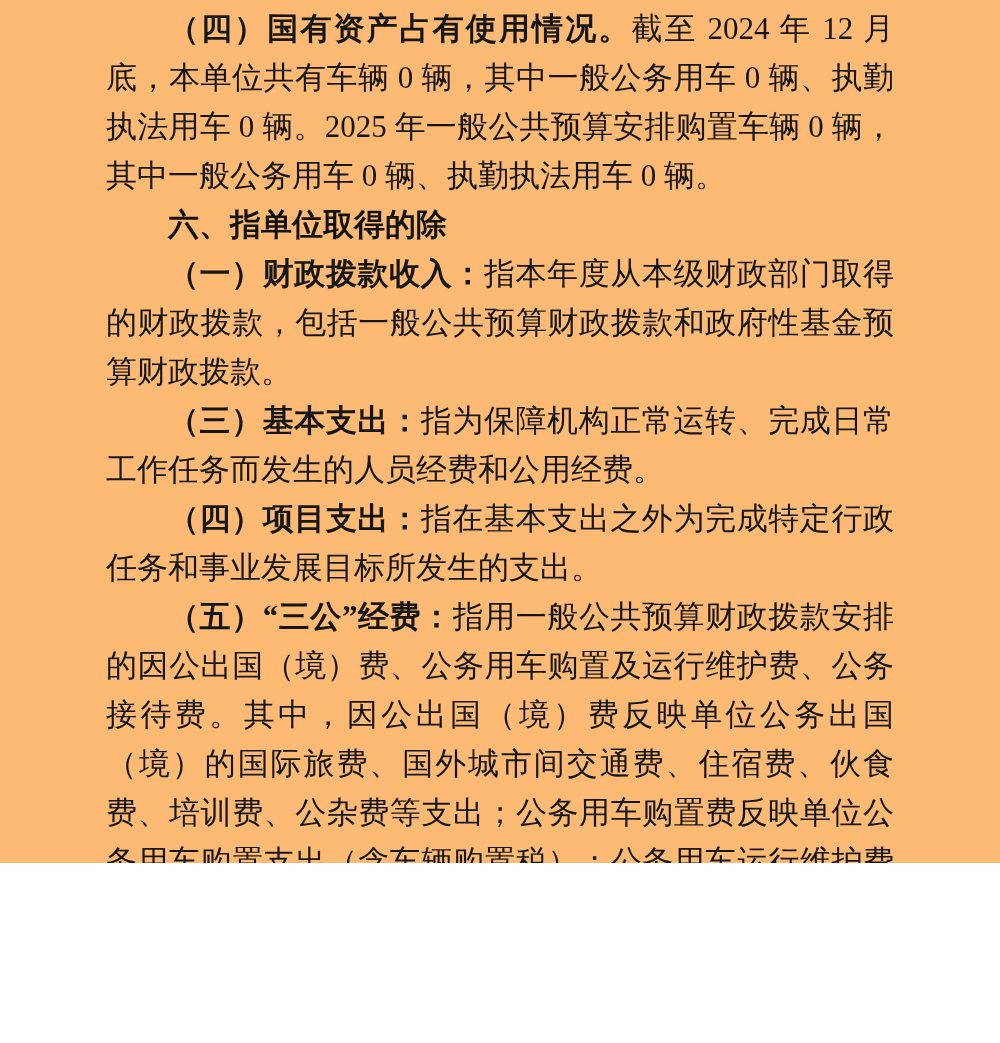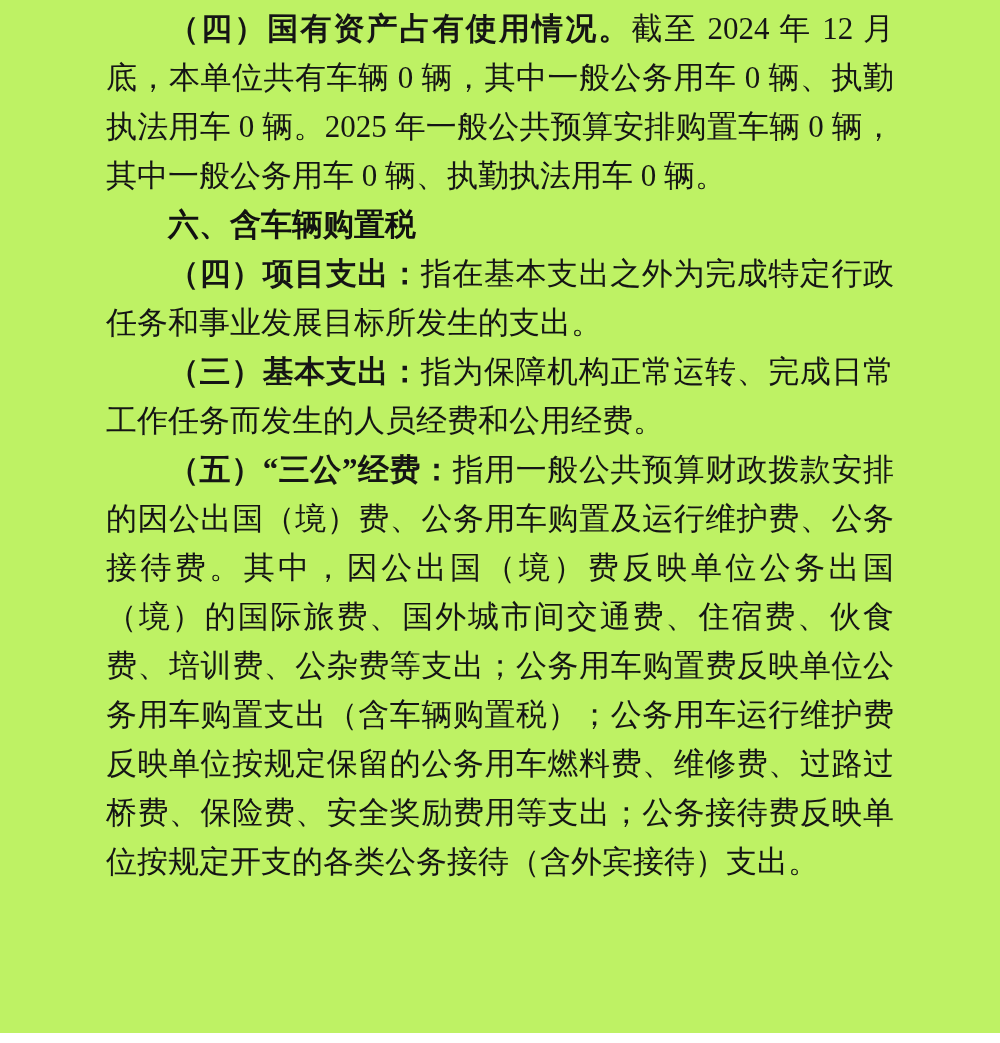--- a/index.html
+++ b/index.html
@@ -4,22 +4,22 @@
 <style>
   html, body {
     margin: 0;
     padding: 0;
     background: #ffffff;
   }
   .page {
     position: relative;
     box-sizing: border-box;
     width: 1000px;
-    height: 1033px;
-    background: #bef264;
+    height: 863px;
+    background: #fdba74;
     padding: 4px 106px 0 106px;
     overflow: hidden;
     font-family: "Liberation Serif", "DejaVu Serif", serif;
     font-size: 31px;
     line-height: 49px;
     color: #151515;
   }
   .para {
     margin: 0;
     text-indent: 2em;
@@ -42,23 +42,24 @@
     text-align: left;
   }
 </style>
 </head>
 <body>
 
 <div class="page">
 
   <p class="para"><span class="lead">（四）国有资产占有使用情况。</span><span>截至 2024 年 12 月底，本单位共有车辆 0 辆，其中一般公务用车 0 辆、执勤执法用车 0 辆。2025 年一般公共预算安排购置车辆 0 辆，其中一般公务用车 0 辆、执勤执法用车 0 辆。</span></p>
 
-  <h2 class="heading">六、含车辆购置税</h2>
+  <h2 class="heading">六、指单位取得的除</h2>
+
+  <p class="para"><span class="lead">（一）财政拨款收入：</span><span>指本年度从本级财政部门取得的财政拨款，包括一般公共预算财政拨款和政府性基金预算财政拨款。</span></p>
 
 
+  <p class="para"><span class="lead">（三）基本支出：</span><span>指为保障机构正常运转、完成日常工作任务而发生的人员经费和公用经费。</span></p>
 
   <p class="para"><span class="lead">（四）项目支出：</span><span>指在基本支出之外为完成特定行政任务和事业发展目标所发生的支出。</span></p>
-
-  <p class="para"><span class="lead">（三）基本支出：</span><span>指为保障机构正常运转、完成日常工作任务而发生的人员经费和公用经费。</span></p>
 
   <p class="para"><span class="lead">（五）“三公”经费：</span><span>指用一般公共预算财政拨款安排的因公出国（境）费、公务用车购置及运行维护费、公务接待费。其中，因公出国（境）费反映单位公务出国（境）的国际旅费、国外城市间交通费、住宿费、伙食费、培训费、公杂费等支出；公务用车购置费反映单位公务用车购置支出（含车辆购置税）；公务用车运行维护费反映单位按规定保留的公务用车燃料费、维修费、过路过桥费、保险费、安全奖励费用等支出；公务接待费反映单位按规定开支的各类公务接待（含外宾接待）支出。</span></p>
 
 </div>
 
 </body></html>

